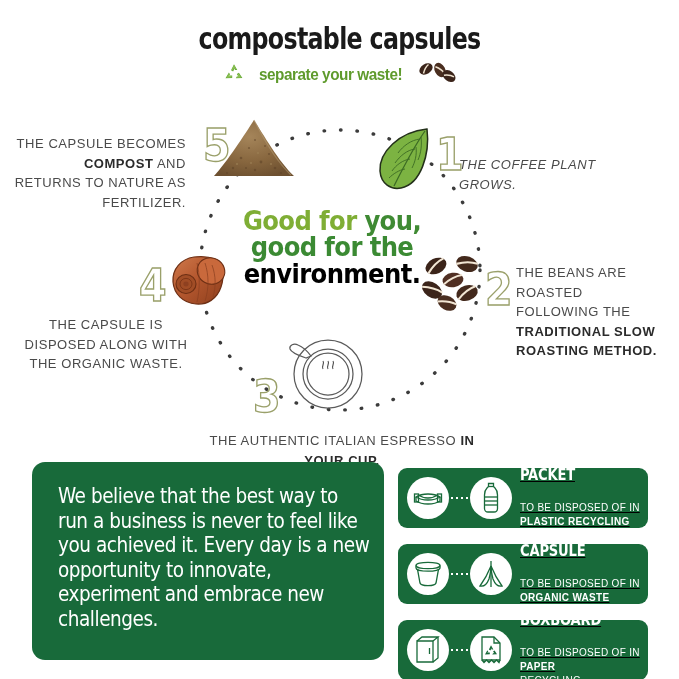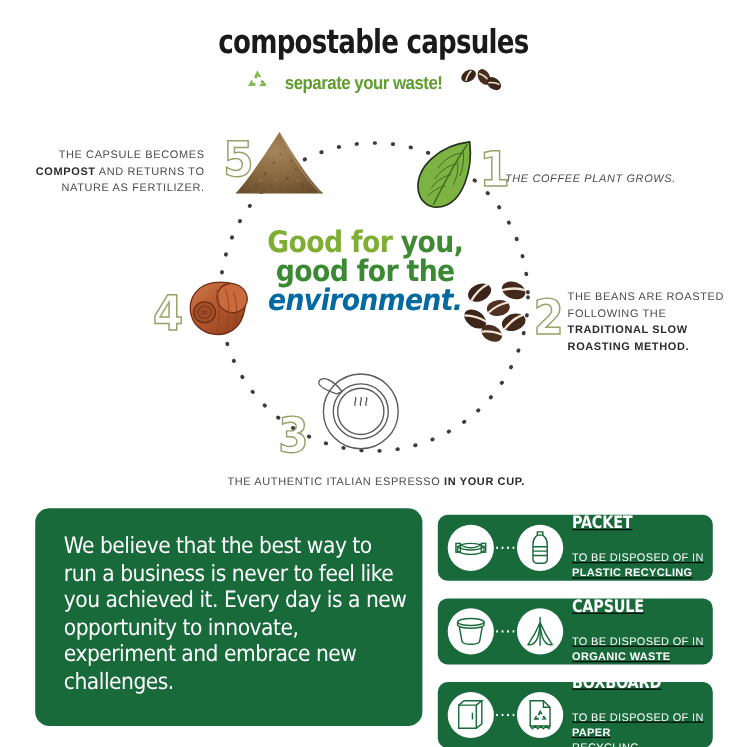--- a/index.html
+++ b/index.html
@@ -34,32 +34,32 @@
 
   .slogan {
     position:absolute; left:236px; top:108px; width:192px;
     text-align:center; line-height:0.98;
     font-size:27px; font-weight:700; letter-spacing:-0.6px;
     font-family:"DejaVu Sans Condensed","Liberation Sans",sans-serif;
   }
   .slogan .l1 { color:#7fae35; }
   .slogan .l1 b { color:#3f8a33; font-weight:700;margin-top:39px; }
   .slogan .l2 { color:#3b8a33; }
-  .slogan .l3 { color:#0369a1;font-style:italic; }
+  .slogan .l3 { color:#000000; }
 
   .stepnum {
     position:absolute;
     font-family:"DejaVu Sans Condensed","Liberation Sans",sans-serif;
     font-size:44px; font-weight:700; line-height:1;
     color:transparent;
     -webkit-text-stroke:1.3px #9aa06a;
   }
 
   .lbl {
-    position:absolute; font-size:10px; color:#4a4a4a;
+    position:absolute; font-size:13px; color:#4a4a4a;
     letter-spacing:0.55px; line-height:1.5; font-weight:400;
   }
   .lbl b { font-weight:700; color:#2b2b2b; }
   .lbl.r { text-align:right; }
   .lbl.c { text-align:center; }
 
   .art { position:absolute; }
 
   
   #quote {
@@ -284,20 +284,23 @@
           <path d="M30 10 C33 22 33 36 30 49"></path>
           <path d="M38 10 C42 22 42 36 38 48"></path>
           <path d="M45 12 C49 23 49 34 46 44"></path>
         </g>
         <ellipse cx="19" cy="31" rx="10" ry="9.5" fill="#a14d26" stroke="#6d2f14" stroke-width="1.1"></ellipse>
         <ellipse cx="19" cy="31" rx="6" ry="5.6" fill="none" stroke="#7d3618" stroke-width="1"></ellipse>
         <ellipse cx="19" cy="31" rx="2.6" ry="2.4" fill="#8e4020"></ellipse>
       </svg>
     </div>
     <div class="stepnum" style="left:139px;top:164px;">4</div>
+    <div class="lbl c" style="left:18px;top:215px;width:176px;">
+      <span>THE CAPSULE IS DISPOSED ALONG WITH THE ORGANIC WASTE.</span>
+    </div>
   </div>
 
   <div id="quote">
     <div id="quotetext">We believe that the best way to run a business is never to feel like you achieved it. Every day is a new opportunity to innovate, experiment and embrace new challenges.</div>
   </div>
 
   <div id="cards">
 
     <div class="card">
       <div class="circ">

